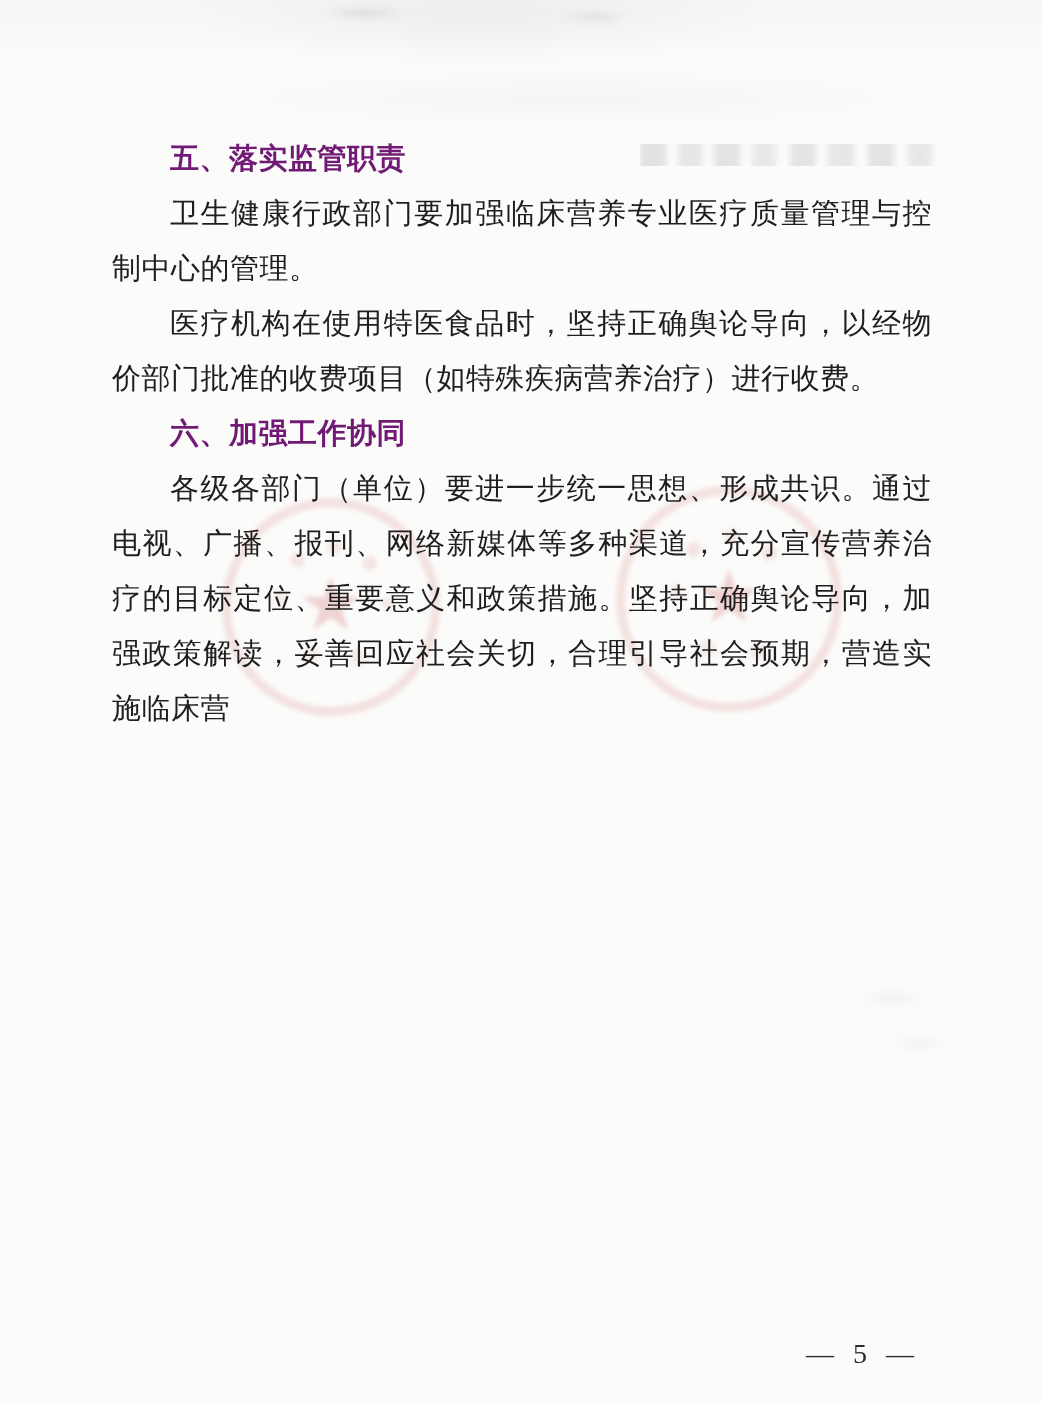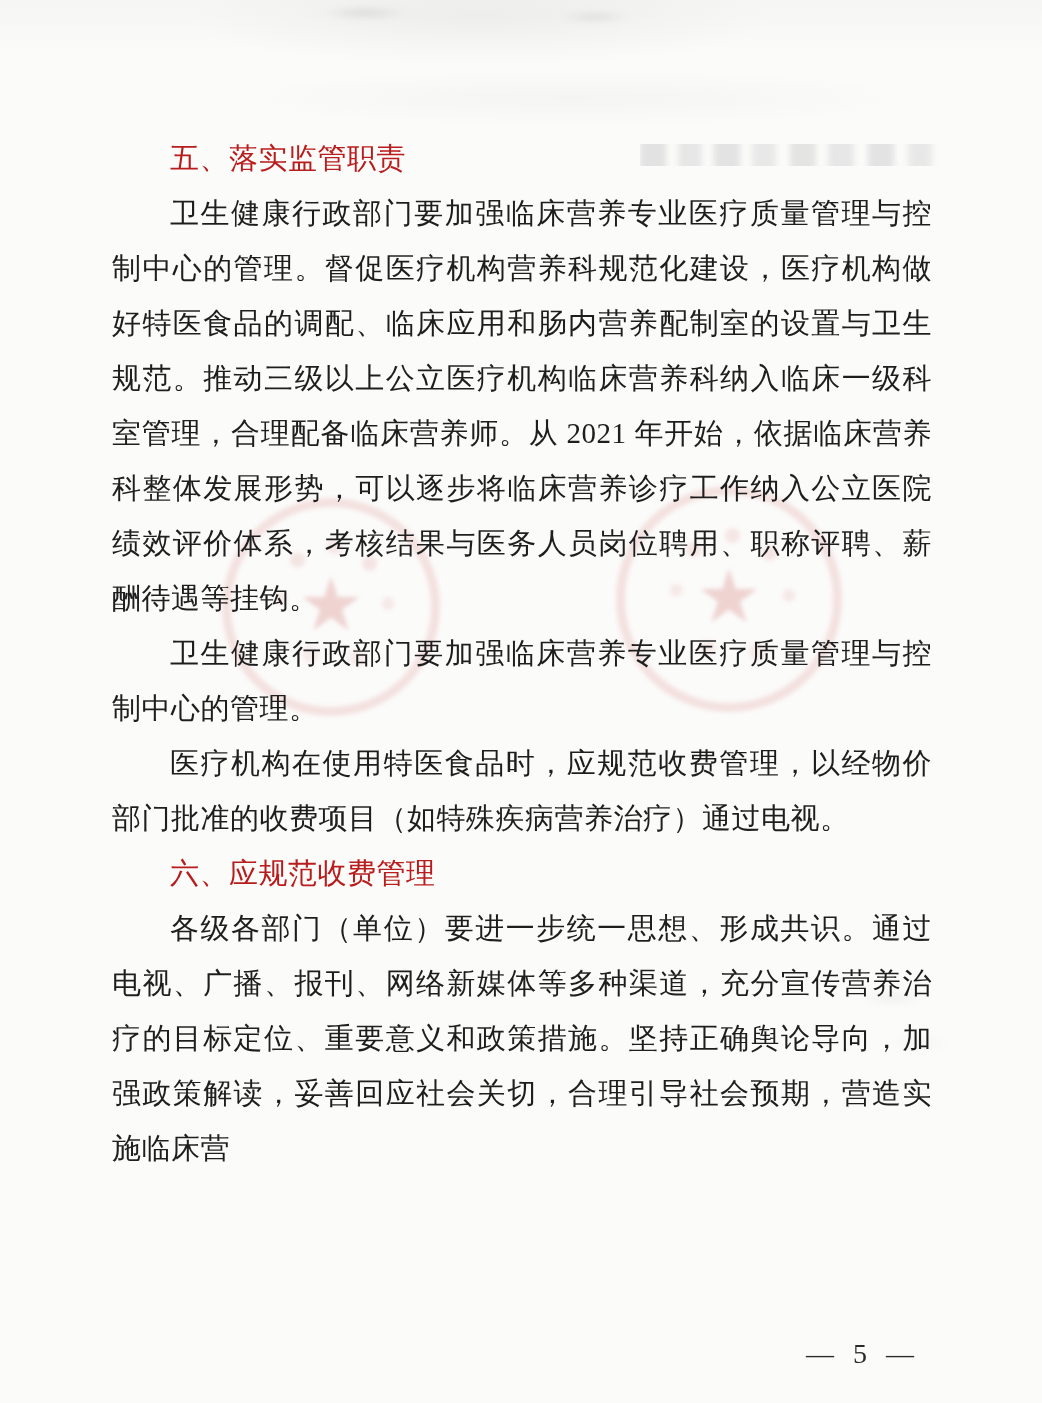--- a/index.html
+++ b/index.html
@@ -30,23 +30,23 @@
   .para, .heading {
     font-size: 29px;
     line-height: 55px;
     text-indent: 2em;
     text-align: justify;
     letter-spacing: 0.5px;
     word-break: break-all;
   }
   .heading {
     font-family: "Liberation Sans", "DejaVu Sans", sans-serif;
-    font-weight: 400;
+    font-weight: 700;
     text-align: left;
-    color: #b91c1c;
+    color: #701a75;
   }
 
   .page-number {
     position: absolute;
     left: 806px;
     top: 1338px;
     font-size: 28px;
     letter-spacing: 6px;
     color: #2a2a2a;
     font-family: "Liberation Serif", "DejaVu Serif", serif;
@@ -135,20 +135,19 @@
   <div class="seal-arc-text"></div>
   <span class="seal-star">★</span>
 </div>
 <div class="seal" id="seal-right">
   <div class="seal-arc-text"></div>
   <span class="seal-star">★</span>
 </div>
 
 <div class="doc-content">
     <p class="heading">五、落实监管职责</p>
-    <p class="para">卫生健康行政部门要加强临床营养专业医疗质量管理与控制中心的管理。督促医疗机构营养科规范化建设，医疗机构做好特医食品的调配、临床应用和肠内营养配制室的设置与卫生规范。推动三级以上公立医疗机构临床营养科纳入临床一级科室管理，合理配备临床营养师。从 2021 年开始，依据临床营养科整体发展形势，可以逐步将临床营养诊疗工作纳入公立医院绩效评价体系，考核结果与医务人员岗位聘用、职称评聘、薪酬待遇等挂钩。</p>
     <p class="para">卫生健康行政部门要加强临床营养专业医疗质量管理与控制中心的管理。</p>
-    <p class="para">医疗机构在使用特医食品时，应规范收费管理，以经物价部门批准的收费项目（如特殊疾病营养治疗）通过电视。</p>
-    <p class="heading">六、应规范收费管理</p>
+    <p class="para">医疗机构在使用特医食品时，坚持正确舆论导向，以经物价部门批准的收费项目（如特殊疾病营养治疗）进行收费。</p>
+    <p class="heading">六、加强工作协同</p>
     <p class="para">各级各部门（单位）要进一步统一思想、形成共识。通过电视、广播、报刊、网络新媒体等多种渠道，充分宣传营养治疗的目标定位、重要意义和政策措施。坚持正确舆论导向，加强政策解读，妥善回应社会关切，合理引导社会预期，营造实施临床营</p>
   </div>
 
 <div class="page-number">— 5 —</div>
 
 </body></html>

